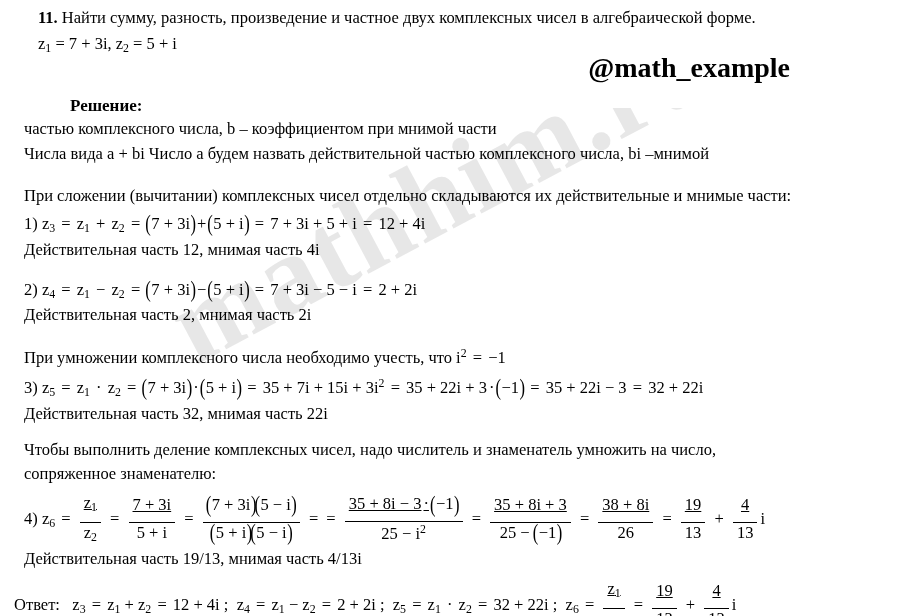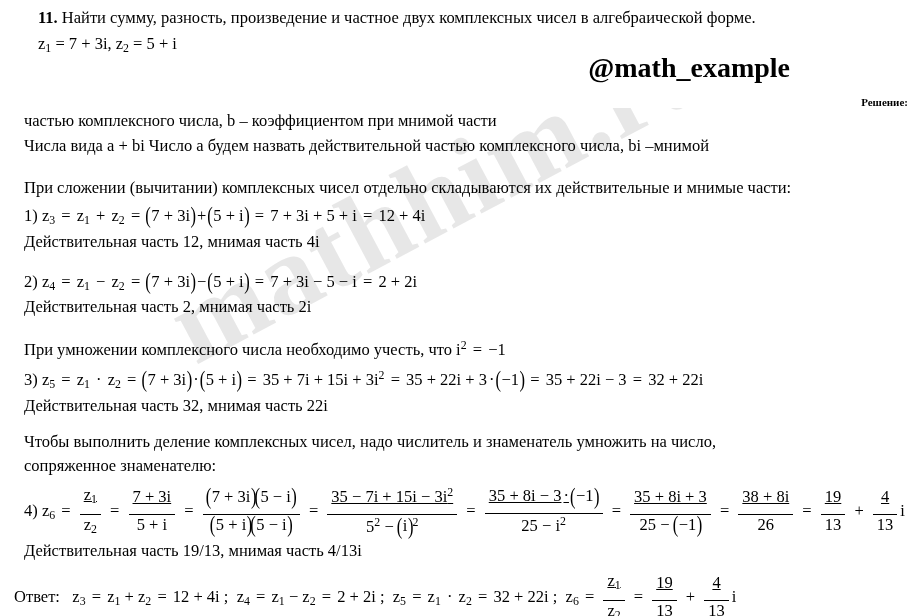--- a/index.html
+++ b/index.html
@@ -67,25 +67,24 @@
   .brand {
     text-align: right;
     font-family: "Liberation Serif", serif;
     font-size: 28px;
     font-weight: bold;
     margin-top: -4px;
     margin-right: 118px;
     letter-spacing: 0px;
   }
   .solution-title {
-    font-size: 11px;
+    font-size: 17px;
     font-weight: bold;
     margin-left: 56px;
     margin-top: 12px;
-    text-align: right;
   }
   .para {
     font-size: 16.5px;
     line-height: 1.35;
     margin-top: 7px;
     margin-left: 10px;
   }
   .para.tight {
     margin-top: 2px;
   }
@@ -237,21 +236,20 @@
     <div class="step" style="margin-top:10px;">
       <span>4)</span>
       <span>z</span><sub>6</sub>
       <span class="op">=</span>
       <span class="frac"><span class="num">z<sub>1</sub></span><span class="den">z<sub>2</sub></span></span>
       <span class="op">=</span>
       <span class="frac"><span class="num">7 + 3i</span><span class="den">5 + i</span></span>
       <span class="op">=</span>
       <span class="frac"><span class="num"><span class="pr">7 + 3i</span><span class="pr">5 − i</span></span><span class="den"><span class="pr">5 + i</span><span class="pr">5 − i</span></span></span>
       <span class="op">=</span>
-      <span class="frac"><span class="num">35 − 7i + 15i − 3i<sup>2</sup></span><span class="den">5<sup>2</sup> − <span class="pr">i</span><sup>2</sup></span></span>
       <span class="op">=</span>
       <span class="frac"><span class="num">35 + 8i − 3<span class="op">·</span><span class="pr">−1</span></span><span class="den">25 − i<sup>2</sup></span></span>
       <span class="op">=</span>
       <span class="frac"><span class="num">35 + 8i + 3</span><span class="den">25 − <span class="pr">−1</span></span></span>
       <span class="op">=</span>
       <span class="frac"><span class="num">38 + 8i</span><span class="den">26</span></span>
       <span class="op">=</span>
       <span class="frac"><span class="num">19</span><span class="den">13</span></span>
       <span class="op">+</span>
       <span class="frac"><span class="num">4</span><span class="den">13</span></span>i

